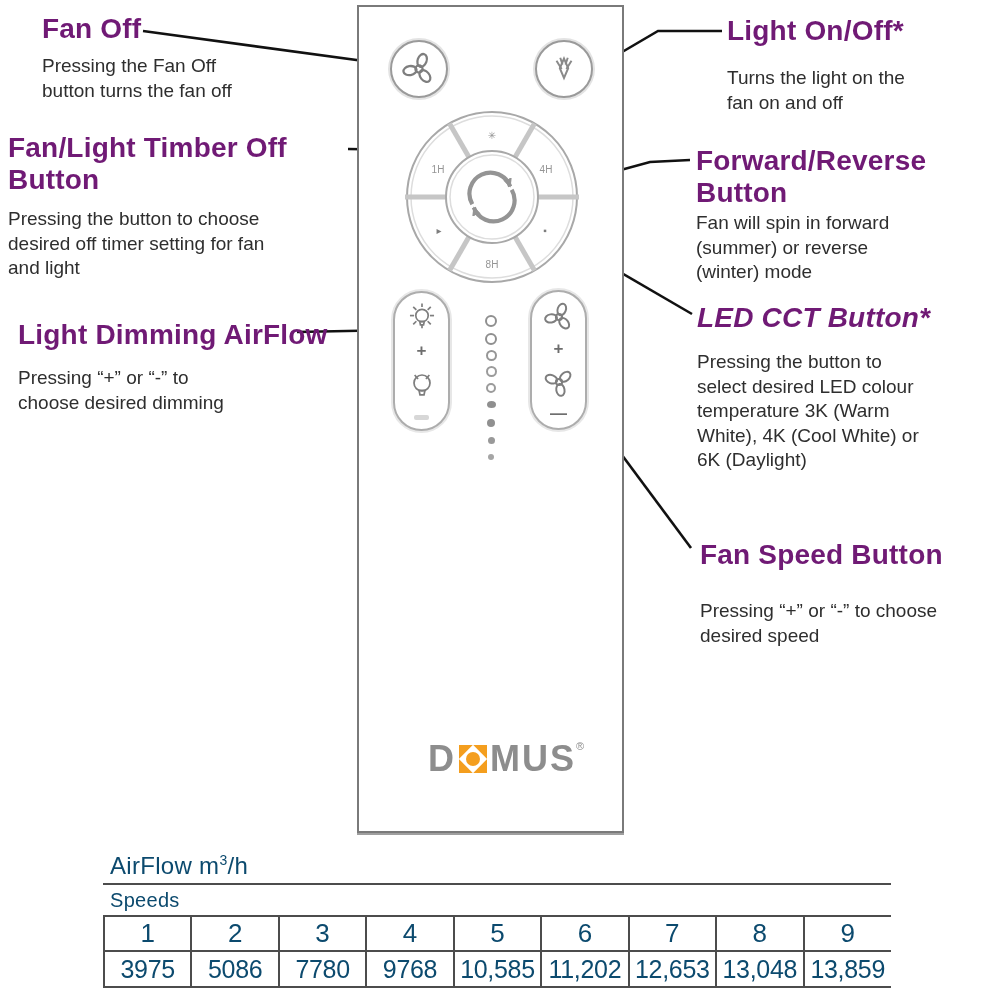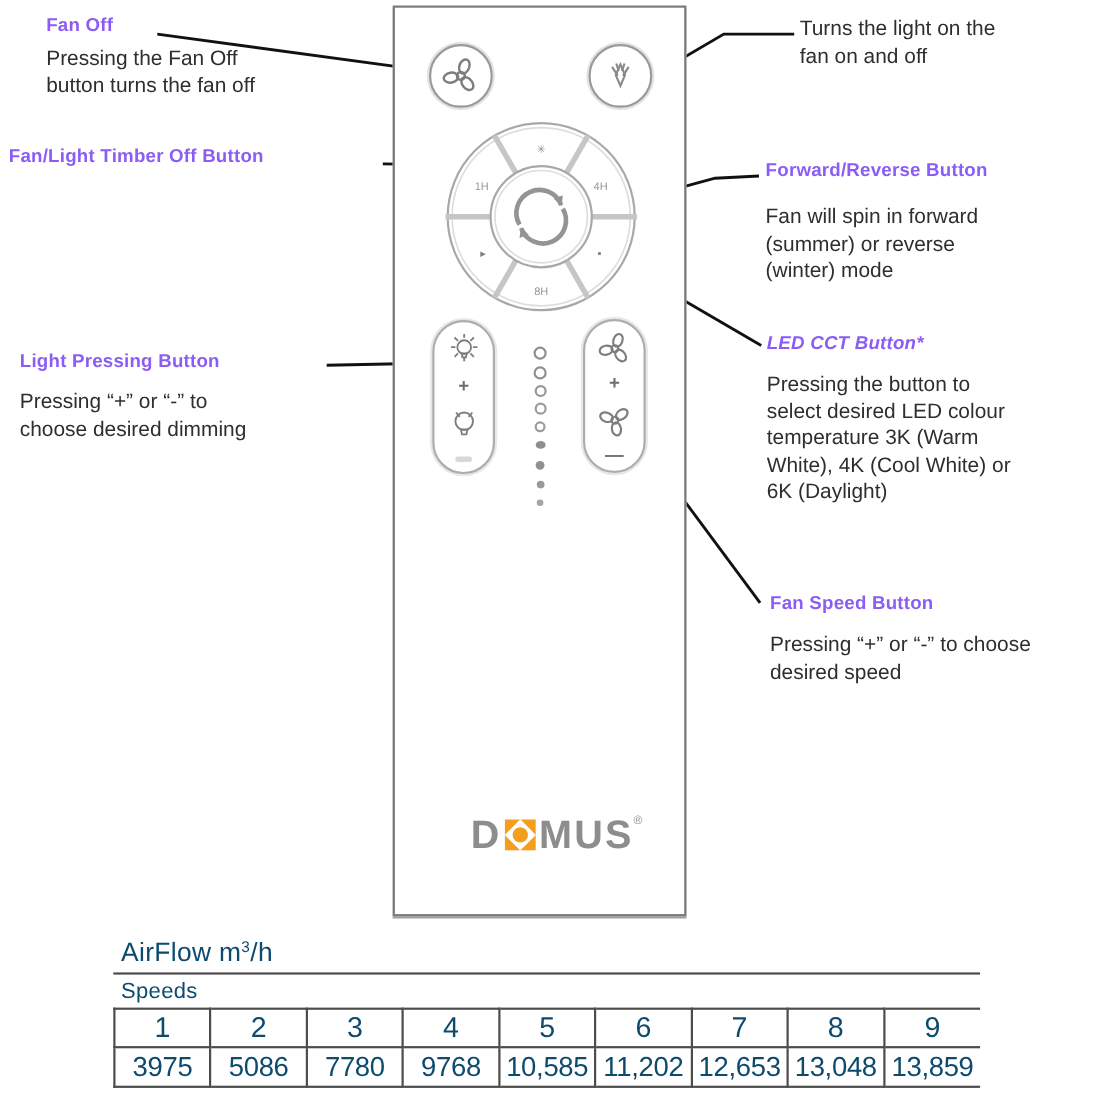--- a/index.html
+++ b/index.html
@@ -5,35 +5,35 @@
   html,body { margin:0; padding:0; }
   body {
     width:1000px; height:1000px; background:#ffffff; position:relative;
     font-family:"Liberation Sans", sans-serif; overflow:hidden;
   }
   
   .leaders { position:absolute; left:0; top:0; pointer-events:none; }
 
   
   .ann { position:absolute; }
-  .ann h3 { margin:0 0 9px 0; font-size:17px; font-weight:bold; color:#8b5cf6; letter-spacing:.2px; }
+  .ann h3 { margin:0 0 9px 0; font-size:28px; font-weight:bold; color:#701a75; letter-spacing:.2px; }
   .ann p  { margin:0; font-size:19px; line-height:24.5px; color:#2e2e2e; white-space:pre-line; }
   #ann-fan-off        { left:42px;  top:13px;  width:300px; }
   #ann-fan-light-timer{ left:8px;   top:132px; width:345px; }
   #ann-fan-light-timer h3 { margin-bottom:11px; }
   #ann-light-dimming  { left:18px;  top:319px; width:310px; }
   #ann-light-dimming h3 { margin-bottom:15px; }
   #ann-light-on-off   { left:727px; top:15px;  width:250px; }
   #ann-light-on-off h3 { margin-bottom:19px; }
   #ann-forward-reverse{ left:696px; top:145px; width:300px; }
-  #ann-forward-reverse h3 { margin-bottom:21px; }
+  #ann-forward-reverse h3 { margin-bottom:2px; }
   #ann-led-cct        { left:697px; top:302px; width:290px; }
   #ann-led-cct h3 { margin-bottom:16px;font-style:italic; }
   #ann-fan-speed      { left:700px; top:539px; width:290px; }
-  #ann-fan-speed h3 { margin-bottom:16px; }
+  #ann-fan-speed h3 { margin-bottom:28px; }
 
   
   .remote {
     position:absolute; left:357px; top:5px; width:263px; height:824px;
     border:2px solid #7a7a7a; background:#ffffff;
     box-shadow:0 2px 0 rgba(80,80,80,.55);
   }
   .btn-circle {
     position:absolute; width:54px; height:54px; border-radius:50%;
     border:2px solid #9a9a9a; box-shadow:0 0 0 2px #e3e3e3;
@@ -236,29 +236,33 @@
 </div>
 
 <div class="ann" id="ann-fan-off">
   <h3>Fan Off</h3>
   <p>Pressing the Fan Off
 button turns the fan off</p>
 </div>
 
 <div class="ann" id="ann-fan-light-timer">
   <h3>Fan/Light Timber Off Button</h3>
+  <p>Pressing the button to choose
+desired off timer setting for fan
+and light</p>
 </div>
 
 <div class="ann" id="ann-light-dimming">
-  <h3>Light Pressing Button</h3>
+  <h3>Light Dimming AirFlow</h3>
   <p>Pressing “+” or “-” to
 choose desired dimming</p>
 </div>
 
 <div class="ann" id="ann-light-on-off">
+  <h3>Light On/Off*</h3>
   <p>Turns the light on the
 fan on and off</p>
 </div>
 
 <div class="ann" id="ann-forward-reverse">
   <h3>Forward/Reverse Button</h3>
   <p>Fan will spin in forward
 (summer) or reverse
 (winter) mode</p>
 </div>

